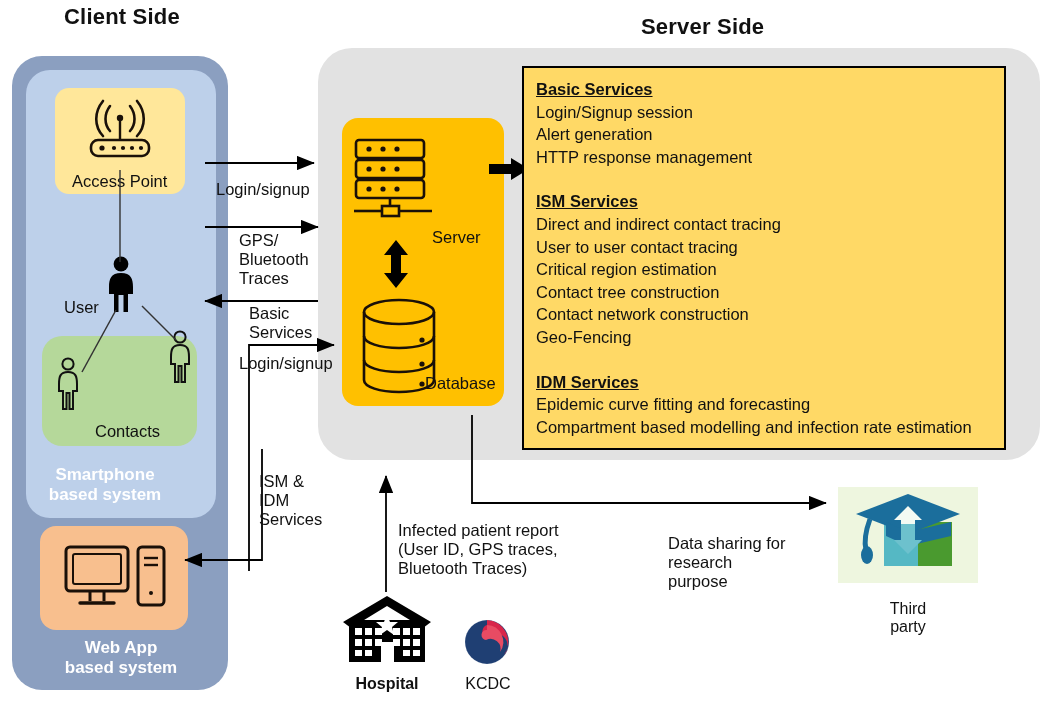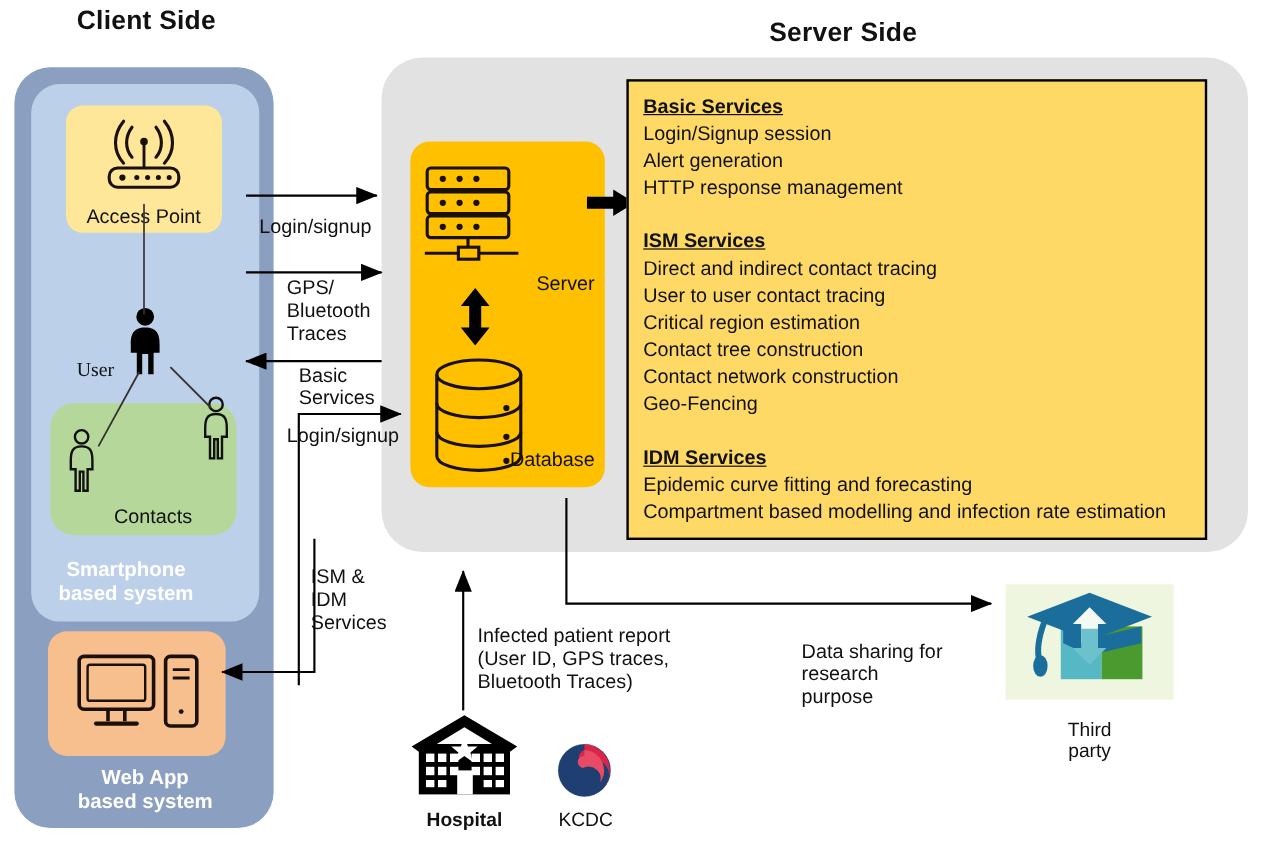--- a/index.html
+++ b/index.html
@@ -55,21 +55,21 @@
   <circle cx="43" cy="50" r="2.1" fill="#1a1008"></circle>
   <circle cx="52" cy="50" r="2.1" fill="#1a1008"></circle>
   <circle cx="61" cy="50" r="2.1" fill="#1a1008"></circle>
 </svg>
 <div class="abs lbl" style="left:72px;top:172px;">Access Point</div>
 
 <svg class="abs" style="left:104px;top:256px;width:34px;height:56px;" viewBox="0 0 34 56">
   <circle cx="17" cy="8" r="7.4" fill="#000"></circle>
   <path d="M17 17 C7 17 5 23 5 31 L5 38 L10 38 L10 56 L14.5 56 L14.5 39 L19.5 39 L19.5 56 L24 56 L24 38 L29 38 L29 31 C29 23 27 17 17 17 Z" fill="#000"></path>
 </svg>
-<div class="abs lbl" style="left:64px;top:298px;font-family:Liberation Serif, serif;">User</div>
+<div class="abs lbl" style="left:64px;top:298px;">User</div>
 
 <div class="abs" id="contacts-box"></div>
 <svg class="abs" style="left:54px;top:357px;width:28px;height:54px;" viewBox="0 0 28 54">
   <circle cx="14" cy="7" r="5.6" fill="none" stroke="#111" stroke-width="2"></circle>
   <path d="M14 15 C6 15 5 20 5 27 L5 34 L9 34 L9 52 L12.5 52 L12.5 36 L15.5 36 L15.5 52 L19 52 L19 34 L23 34 L23 27 C23 20 22 15 14 15 Z" fill="none" stroke="#111" stroke-width="2"></path>
 </svg>
 <svg class="abs" style="left:166px;top:330px;width:28px;height:54px;" viewBox="0 0 28 54">
   <circle cx="14" cy="7" r="5.6" fill="none" stroke="#111" stroke-width="2"></circle>
   <path d="M14 15 C6 15 5 20 5 27 L5 34 L9 34 L9 52 L12.5 52 L12.5 36 L15.5 36 L15.5 52 L19 52 L19 34 L23 34 L23 27 C23 20 22 15 14 15 Z" fill="none" stroke="#111" stroke-width="2"></path>
 </svg>
@@ -114,21 +114,21 @@
       <circle cx="45" cy="31" r="2.6"></circle>
     <circle cx="17" cy="51" r="2.6"></circle>
       <circle cx="31" cy="51" r="2.6"></circle>
       <circle cx="45" cy="51" r="2.6"></circle>
   </g>
   <line x1="38" y1="60" x2="38" y2="68" stroke="#1a1008" stroke-width="2.6"></line>
   <rect x="30" y="68" width="17" height="10" fill="none" stroke="#1a1008" stroke-width="2.6"></rect>
   <line x1="2" y1="73" x2="30" y2="73" stroke="#1a1008" stroke-width="2.6"></line>
   <line x1="47" y1="73" x2="80" y2="73" stroke="#1a1008" stroke-width="2.6"></line>
 </svg>
-<div class="abs lbl" style="left:432px;top:228px;margin-left:15px;">Server</div>
+<div class="abs lbl" style="left:432px;top:228px;">Server</div>
 
 <svg class="abs" style="left:380px;top:240px;width:32px;height:48px;" viewBox="0 0 32 48">
   <path d="M16 0 L28 15 L21 15 L21 33 L28 33 L16 48 L4 33 L11 33 L11 15 L4 15 Z" fill="#000"></path>
 </svg>
 
 <svg class="abs" style="left:360px;top:298px;width:78px;height:96px;" viewBox="0 0 78 96">
   <g stroke="#1a1008" stroke-width="2.6" fill="none">
     <ellipse cx="39" cy="14" rx="35" ry="12"></ellipse>
     <path d="M4 14 L4 82 C4 89 20 94 39 94 C58 94 74 89 74 82 L74 14"></path>
     <path d="M4 38 C4 45 20 50 39 50 C58 50 74 45 74 38"></path>

